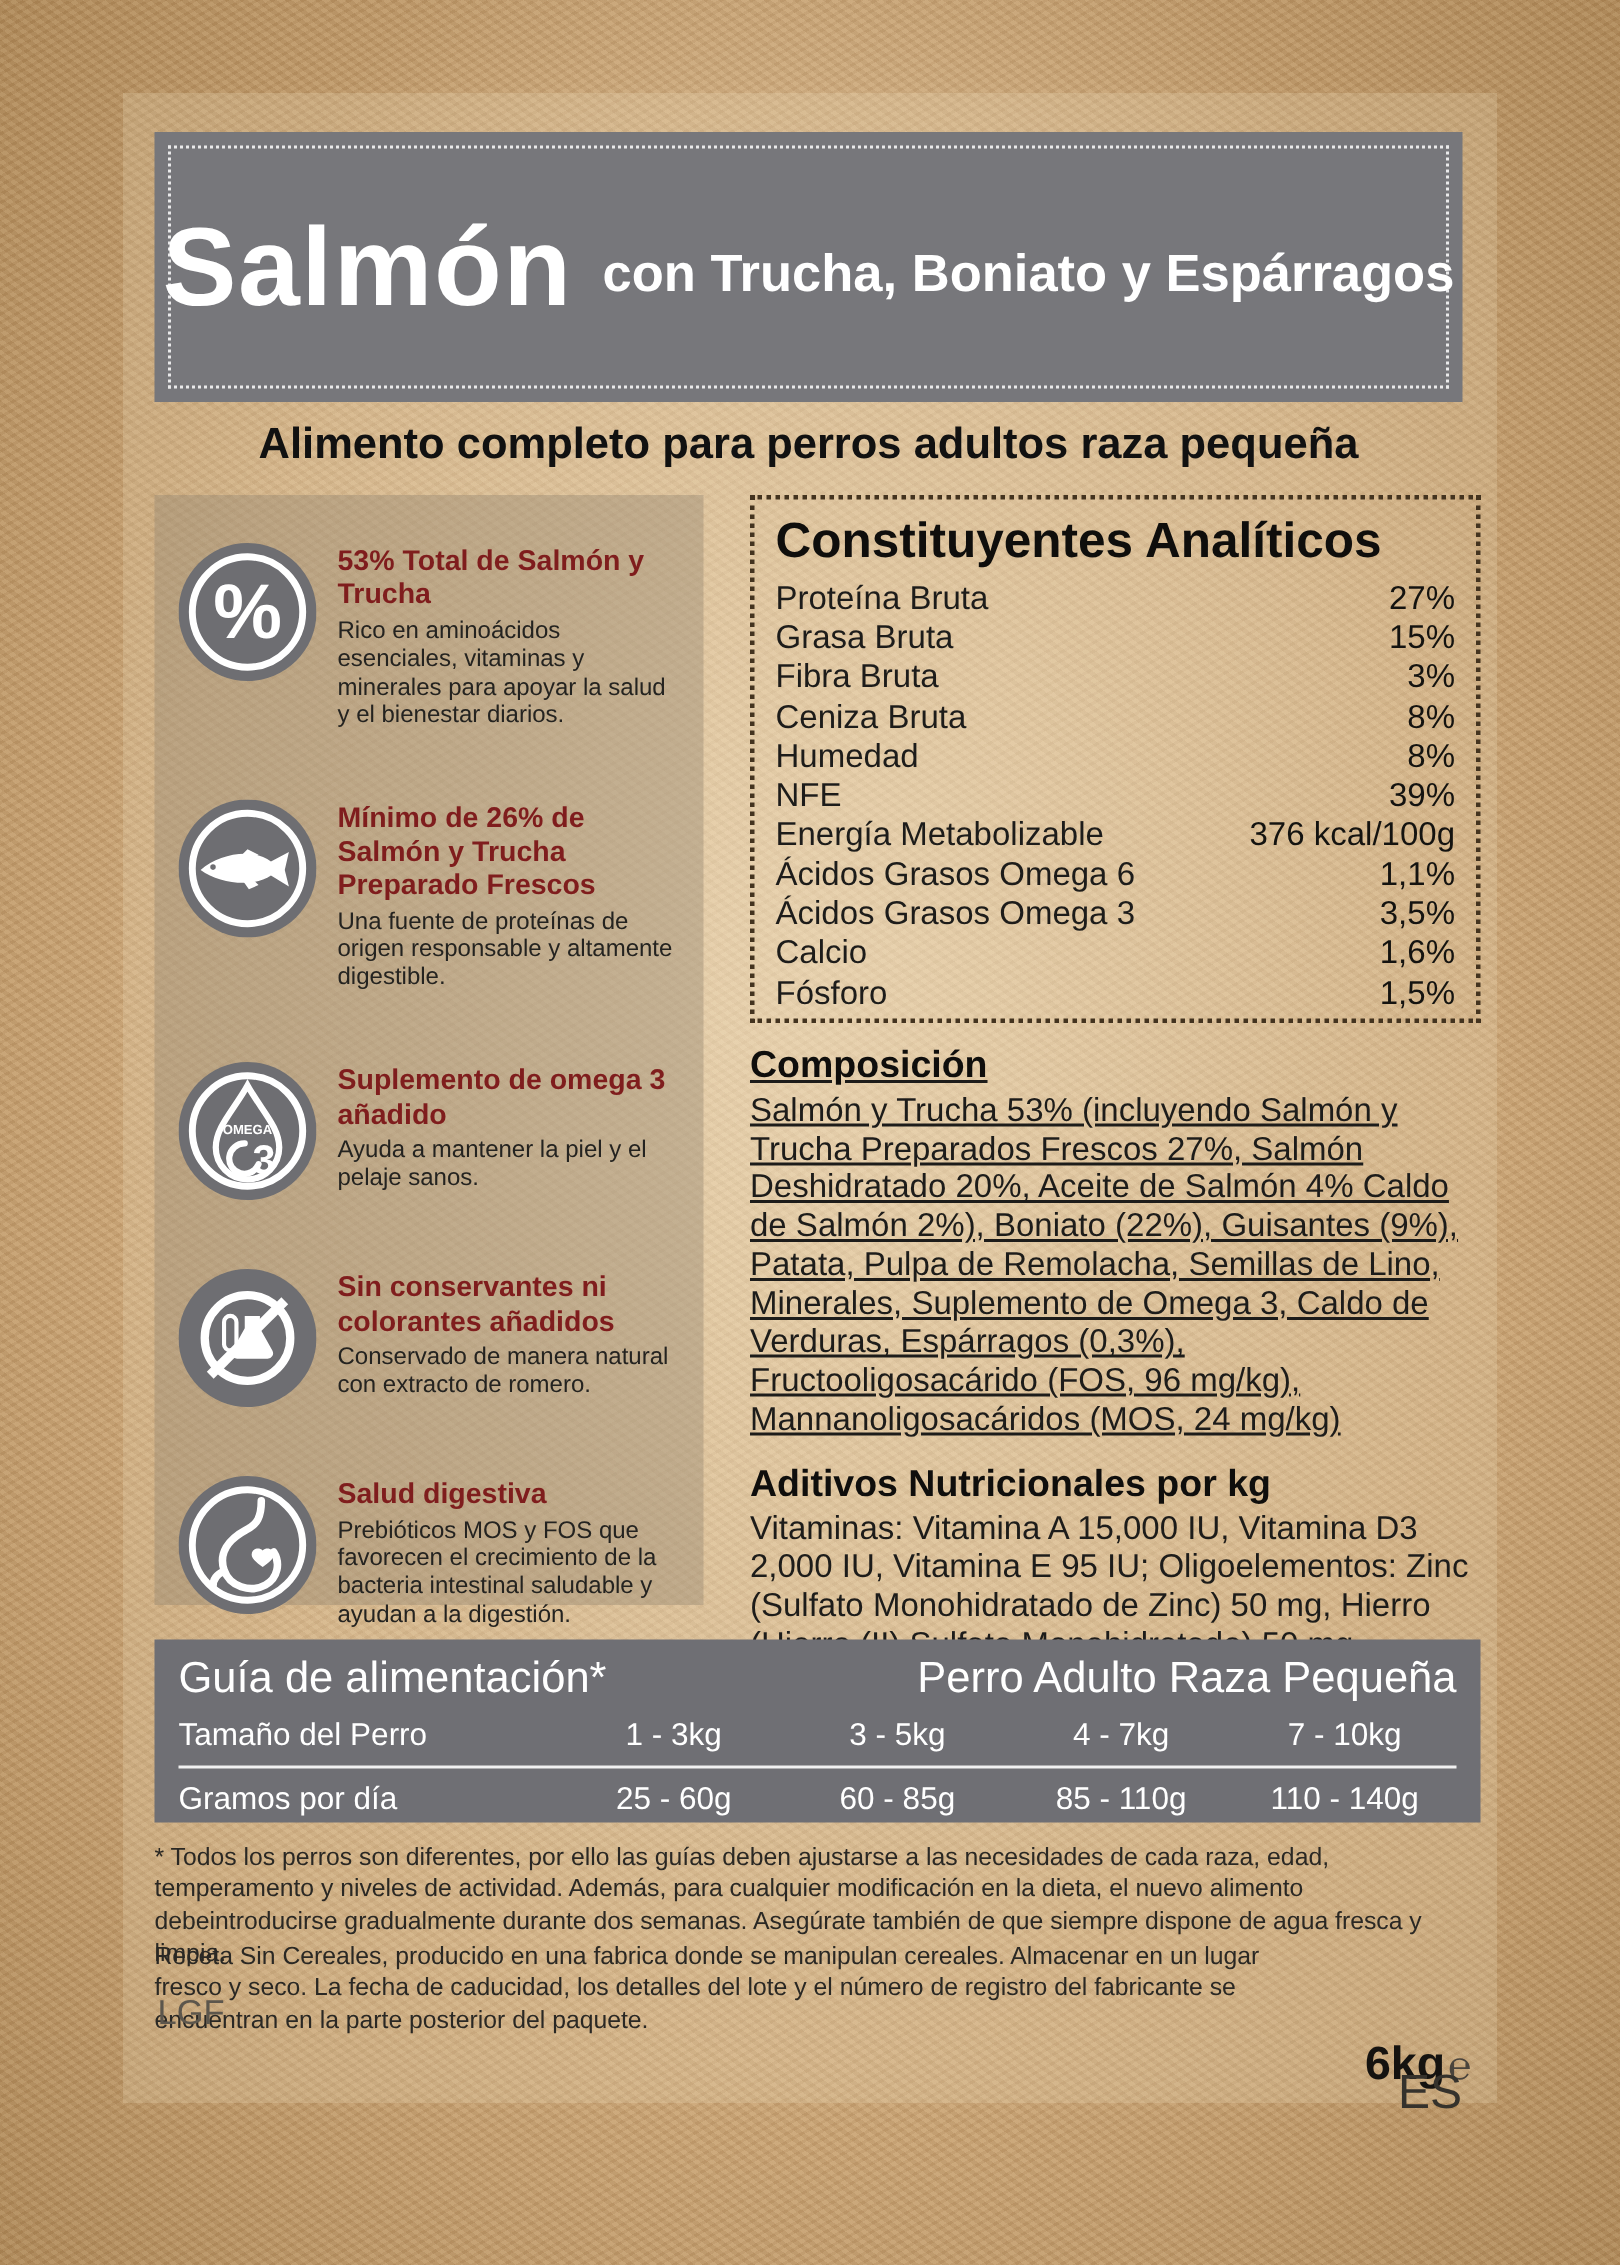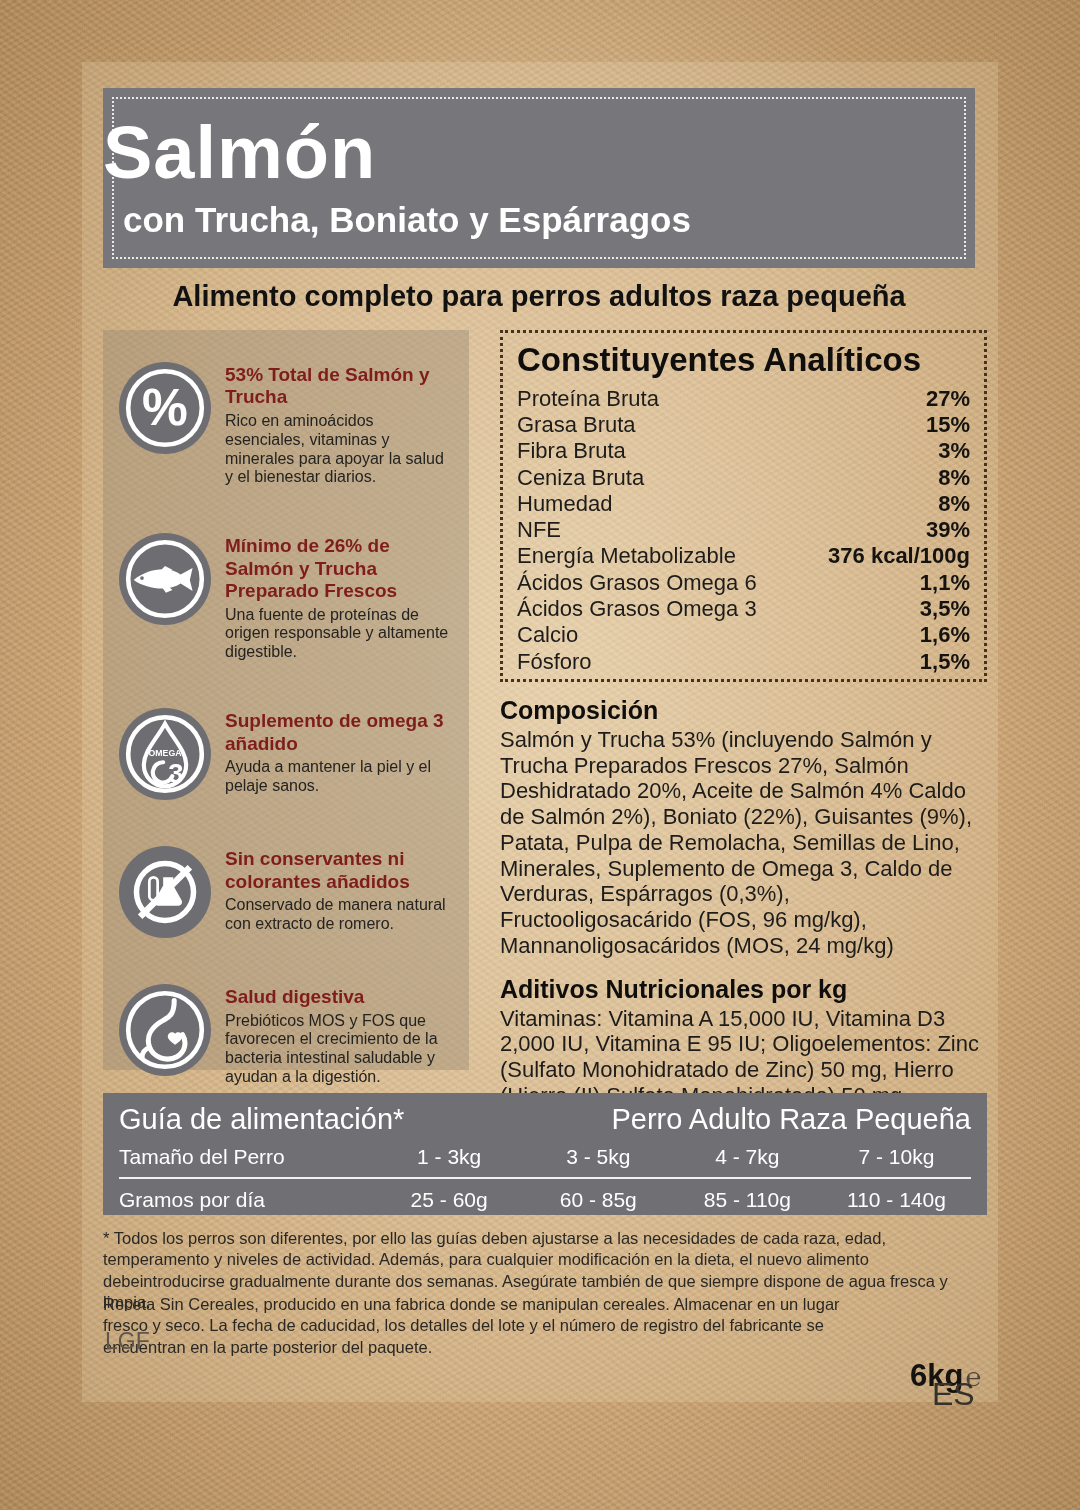--- a/index.html
+++ b/index.html
@@ -11,21 +11,21 @@
     background-image:
       radial-gradient(ellipse at 50% 42%, rgba(255,242,218,0.40) 0%, rgba(255,242,218,0.0) 62%),
       repeating-linear-gradient(37deg, rgba(120,85,45,0.07) 0 3px, rgba(255,235,200,0.07) 3px 6px),
       repeating-linear-gradient(-29deg, rgba(110,75,40,0.06) 0 2px, rgba(255,240,210,0.06) 2px 5px),
       radial-gradient(ellipse at center, #d4b488 0%, #c9a374 60%, #ac8656 100%);
   }
   .content-veil{position:absolute;left:82px;top:62px;width:916px;height:1340px;
     background:rgba(243,226,196,0.22);}
   
   .header-box{position:absolute;left:103px;top:88px;width:872px;height:180px;
-    background:#77777b;display:flex;flex-direction:column;align-items:flex-start;justify-content:center;}
+    background:#77777b;display:flex;flex-direction:row;align-items:center;justify-content:center;}
   .header-inner{position:absolute;inset:9px;border:2px dotted rgba(255,255,255,0.85);}
   .header-title{color:#fff;font-size:74px;font-weight:bold;line-height:1;letter-spacing:1px;z-index:1;}
   .header-sub{color:#fff;font-size:35px;font-weight:bold;margin-top:10px;z-index:1;margin-left:20px;}
   .tagline{position:absolute;left:103px;top:280px;width:872px;text-align:center;
     font-size:29px;font-weight:bold;color:#111;}
   
   .feature-panel{position:absolute;left:103px;top:330px;width:366px;height:740px;
     background:rgba(150,135,115,0.42);
     box-sizing:border-box;padding:32px 16px 10px 16px;
     display:flex;flex-direction:column;gap:46px;}
@@ -34,22 +34,22 @@
   .feat-text{margin-left:14px;padding-top:2px;}
   .feat-title{font-size:19px;font-weight:bold;line-height:1.18;color:#7f1d1d;}
   .feat-body{font-size:16px;line-height:1.18;margin-top:3px;color:#242320;}
   
   .right-col{position:absolute;left:500px;top:330px;width:487px;}
   .analytical{box-sizing:border-box;width:487px;height:352px;border:3px dotted #43331f;
     padding:8px 14px 6px 14px;}
   .analytical h2{margin:2px 0 8px 0;font-size:33px;line-height:1.05;color:#0f0e0c;}
   .a-row{display:flex;justify-content:space-between;align-items:baseline;height:26.3px;}
   .a-label{font-size:22px;color:#1d1c1a;}
-  .a-value{font-size:22px;font-weight:bold;color:#141310;}
-  .composition{margin-top:14px;}
+  .a-value{font-size:22px;font-weight:normal;color:#141310;}
+  .composition{margin-top:14px;text-decoration:underline;}
   .composition h3,.additives h3{margin:0 0 2px 0;font-size:25px;color:#0f0e0c;}
   .composition p,.additives p{margin:0;font-size:22px;line-height:1.17;color:#1d1c1a;}
   .additives{margin-top:16px;}
   
   .feeding{position:absolute;left:103px;top:1093px;width:884px;height:122px;background:#6f6f74;
     box-sizing:border-box;padding:10px 16px 8px 16px;color:#fff;}
   .feed-head{display:flex;justify-content:space-between;align-items:baseline;}
   .feed-title,.feed-subtitle{font-size:29px;font-weight:normal;}
   .feed-row{display:flex;align-items:center;margin-top:9px;}
   .feed-label{flex:0 0 30%;font-size:21px;text-align:left;}

